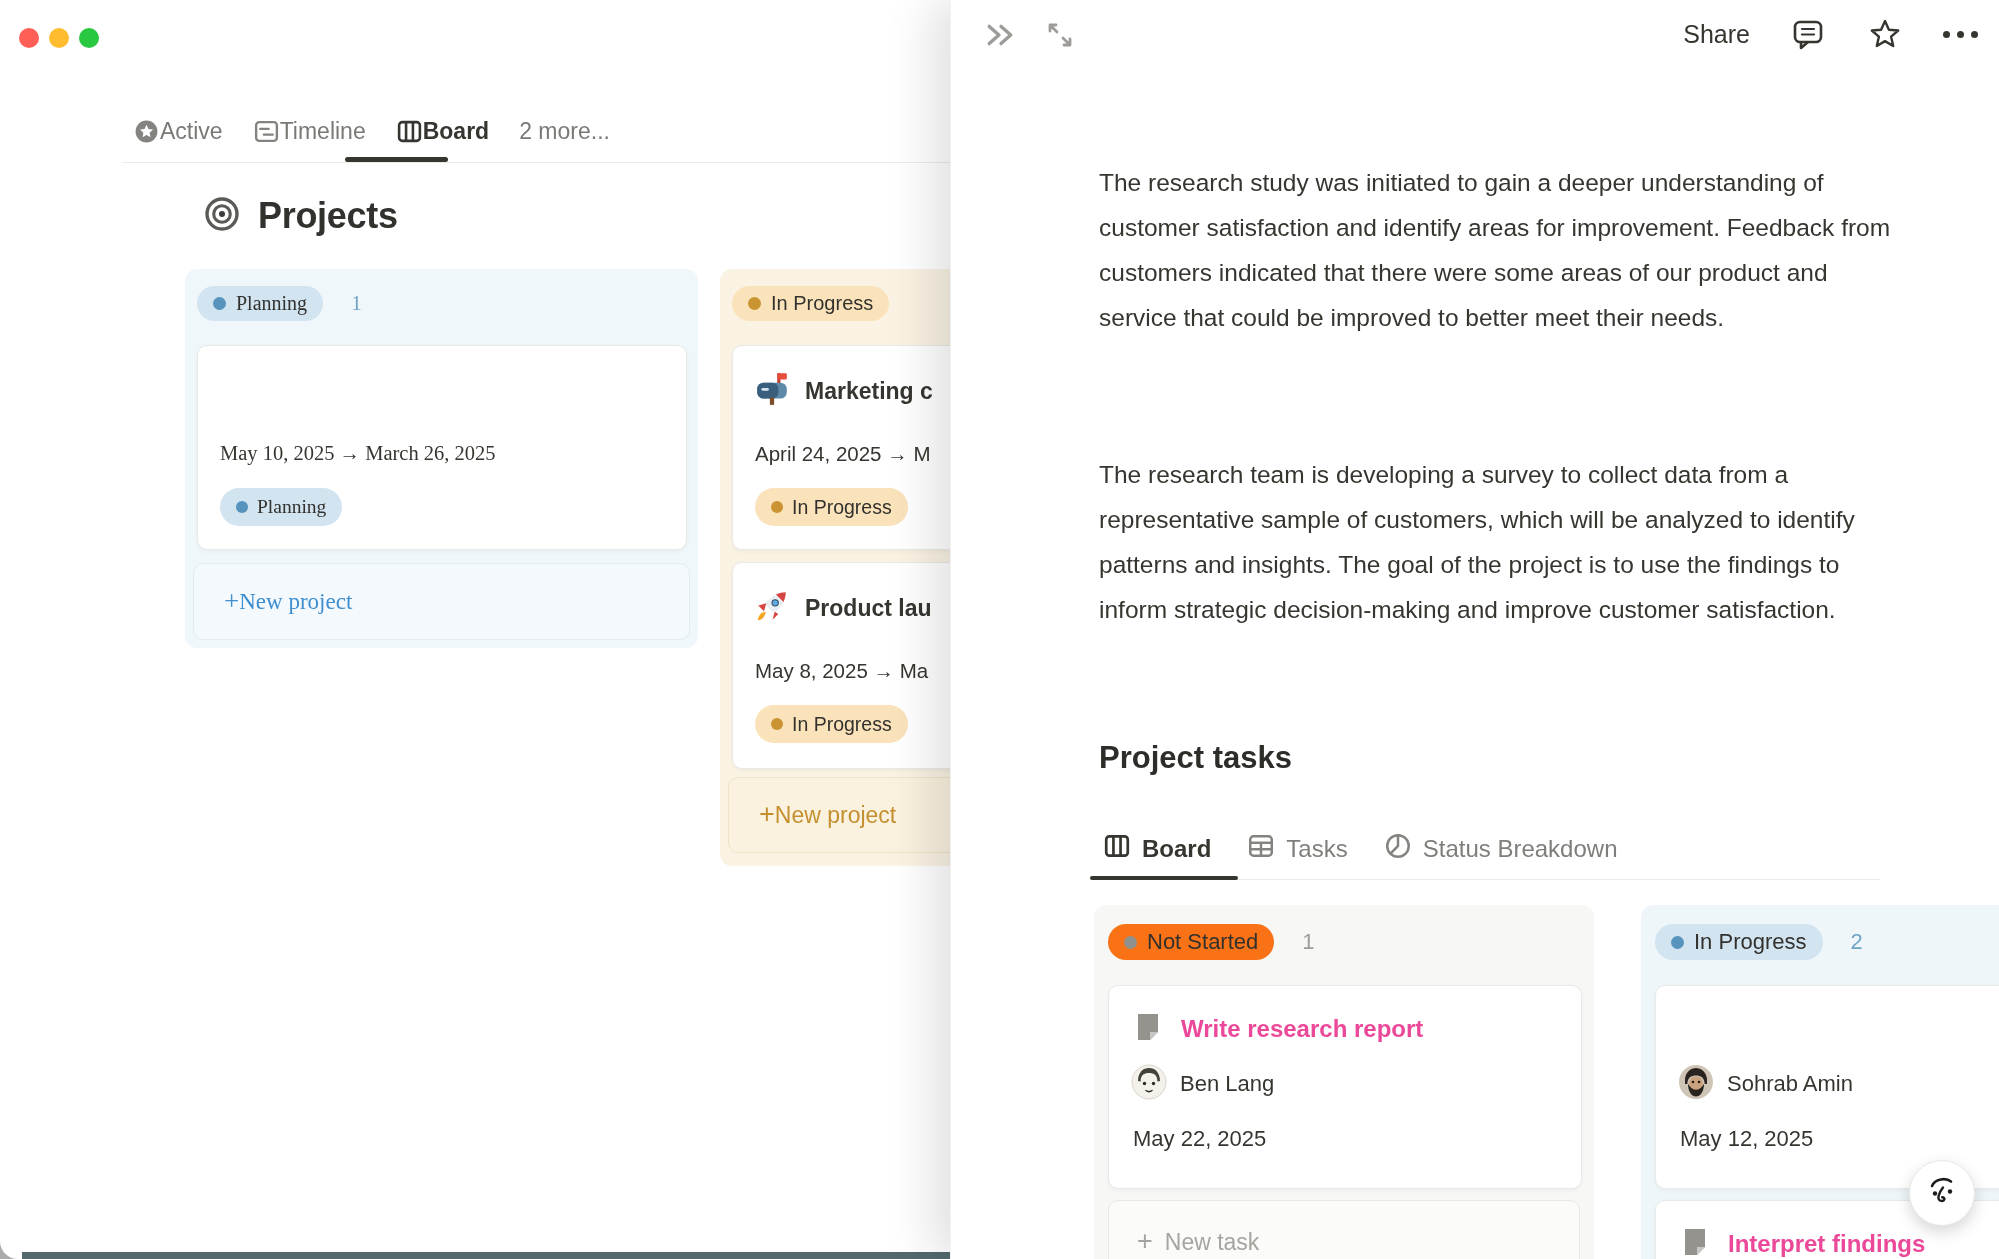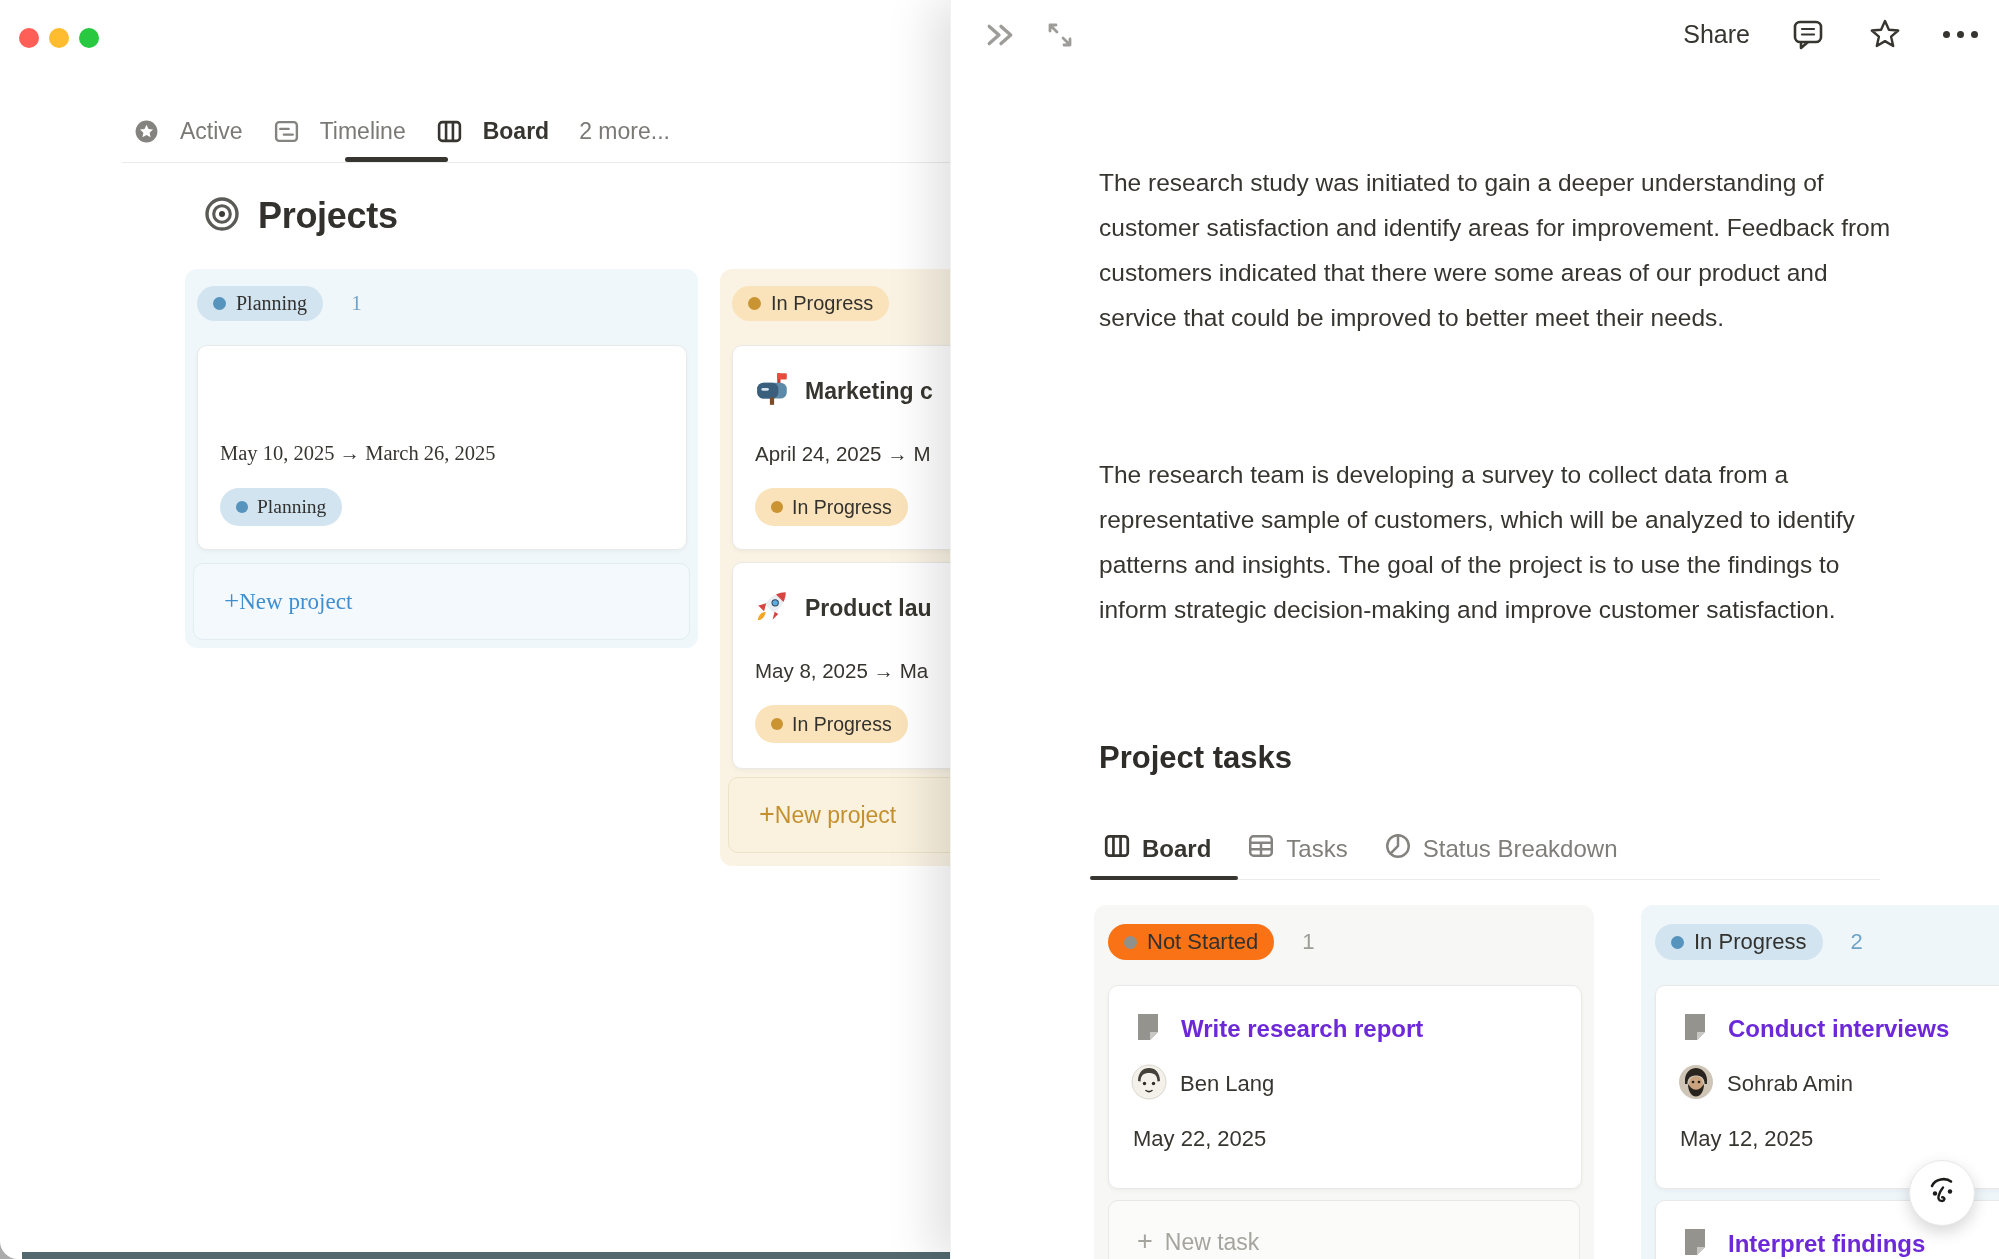--- a/index.html
+++ b/index.html
@@ -5,21 +5,21 @@
   html,body{margin:0;padding:0;background:#ffffff;}
   #stage{position:relative;width:1999px;height:1259px;background:#ffffff;overflow:hidden;
          font-family:"Liberation Sans","DejaVu Sans",sans-serif;color:#37352f;}
 
   
   .traffic{position:absolute;left:19px;top:28px;display:flex;gap:10px;}
   .traffic i{width:20px;height:20px;border-radius:50%;display:block;}
 
   
   .ltabs{position:absolute;left:133px;top:110px;display:flex;align-items:center;gap:30px;height:42px;}
-  .ltab{display:flex;align-items:flex-end;gap:20px;font-size:23px;color:#7a7975;}
+  .ltab{display:flex;align-items:flex-end;gap:0;font-size:23px;color:#7a7975;}
   .ltab.active{color:#37352f;font-weight:700;}
   .ltab .ic{display:flex;align-items:center;}
   .tab-underline{position:absolute;left:345px;top:157px;width:103px;height:5px;background:#37352f;border-radius:3px;}
   .tab-divider{position:absolute;left:122px;top:162px;width:1877px;height:1px;background:#ebebea;}
 
   
   .ptitle{position:absolute;left:202px;top:194px;display:flex;align-items:center;gap:16px;}
   .ptitle h1{margin:0;font-size:36px;font-weight:700;color:#32312d;letter-spacing:-0.3px;}
 
   
@@ -82,21 +82,21 @@
   .tcol{position:absolute;top:905px;width:500px;height:380px;border-radius:12px;}
   .tcol-notstarted{left:143px;background:#f7f7f5;}
   .tcol-progress{left:690px;background:#eff6fa;}
   .tcol .colhead{top:19px;left:14px;}
   .tcol .pill{font-size:22px;height:36px;}
   .tcol .count{font-size:22px;}
 
   .tcard{position:absolute;left:14px;width:472px;background:#fff;border:1px solid #e9e9e7;border-radius:10px;
          box-shadow:0 2px 4px rgba(15,15,15,.04);overflow:hidden;}
   .tcard .trow{position:absolute;left:22px;top:24px;display:flex;align-items:center;gap:16px;}
-  .tcard .trow .ttl{font-size:24px;font-weight:700;color:#6d28d9;white-space:nowrap;}
+  .tcard .trow .ttl{font-size:24px;font-weight:700;color:#ec4899;white-space:nowrap;}
   .tcard .arow{position:absolute;left:22px;top:78px;display:flex;align-items:center;gap:13px;}
   .tcard .arow .nm{font-size:22px;color:#37352f;white-space:nowrap;}
   .tcard .date{position:absolute;left:24px;top:140px;font-size:22px;color:#37352f;white-space:nowrap;}
   .newtask{position:absolute;left:14px;top:295px;width:472px;height:84px;border-radius:10px;
            background:rgba(255,255,255,.45);border:1.5px solid #e9e8e6;display:flex;align-items:center;
            gap:12px;padding-left:28px;box-sizing:border-box;font-size:23px;color:#a5a49f;}
 
   .aibtn{position:absolute;left:958px;top:1160px;width:64px;height:64px;border-radius:50%;background:#fff;
          border:1px solid #e8e8e6;box-shadow:0 6px 16px rgba(0,0,0,.16);display:flex;align-items:center;justify-content:center;}
 </style>
@@ -352,29 +352,20 @@
 
     <div class="tcol tcol-progress">
       <div class="colhead">
         <span class="pill bg-blue">
           <span class="dot dot-blue"></span>
           <span>In Progress</span>
         </span>
         <span class="count blue">2</span>
       </div>
       <div class="tcard" style="top:80px;height:202px;">
-        <div class="trow">
-          <span>
-            <svg width="34" height="34" viewBox="0 0 34 34">
-                <path d="M7 4h20v18l-8 8H7z" fill="#95938e"></path>
-                <path d="M27 22l-8 8v-8z" fill="#c9c7c3"></path>
-              </svg>
-          </span>
-          <span class="ttl">Conduct interviews</span>
-        </div>
         <div class="arow">
           <span>
             <svg width="36" height="36" viewBox="0 0 36 36">
                 <circle cx="18" cy="18" r="17" fill="#cfc5b6"></circle>
                 <path d="M7 15c1-7.5 6-11 11-11s10 3.5 11 11v5h-2.4c0-6.5-4-8.6-8.6-8.6S9.4 13.5 9.4 20H7z" fill="#2a241e"></path>
                 <path d="M10 20c0 8 4 12.5 8 12.5S26 28 26 20c-2 2.8-4.8 3.8-8 3.8S12 22.8 10 20z" fill="#2a241e"></path>
                 <ellipse cx="18" cy="19" rx="7" ry="6.8" fill="#caa27e"></ellipse>
                 <circle cx="15" cy="18" r="1.3" fill="#211c17"></circle>
                 <circle cx="21" cy="18" r="1.3" fill="#211c17"></circle>
               </svg>

